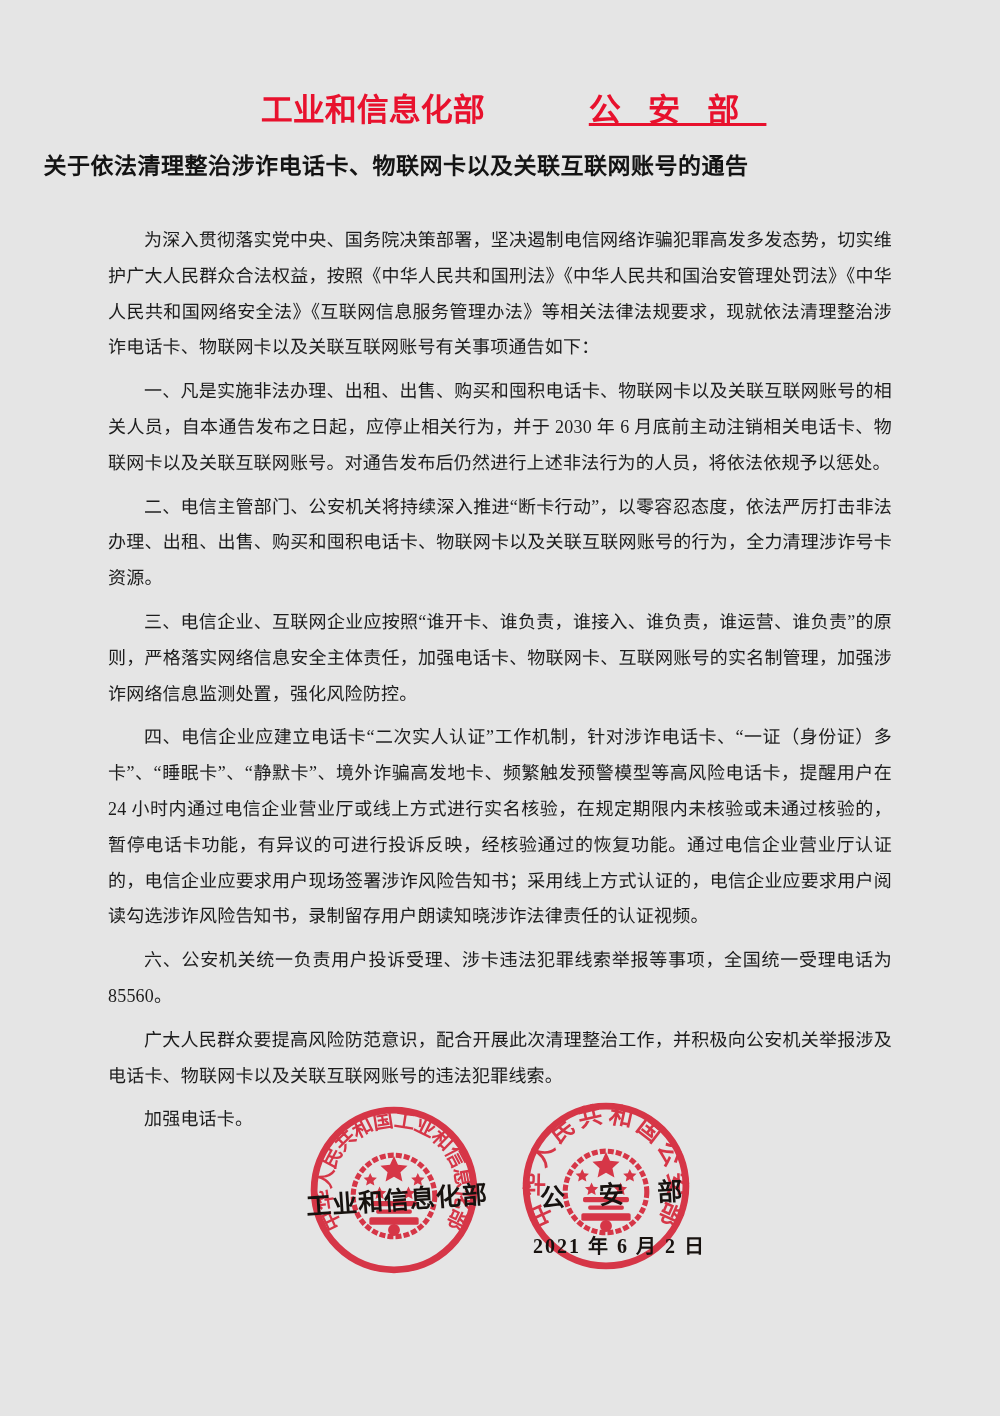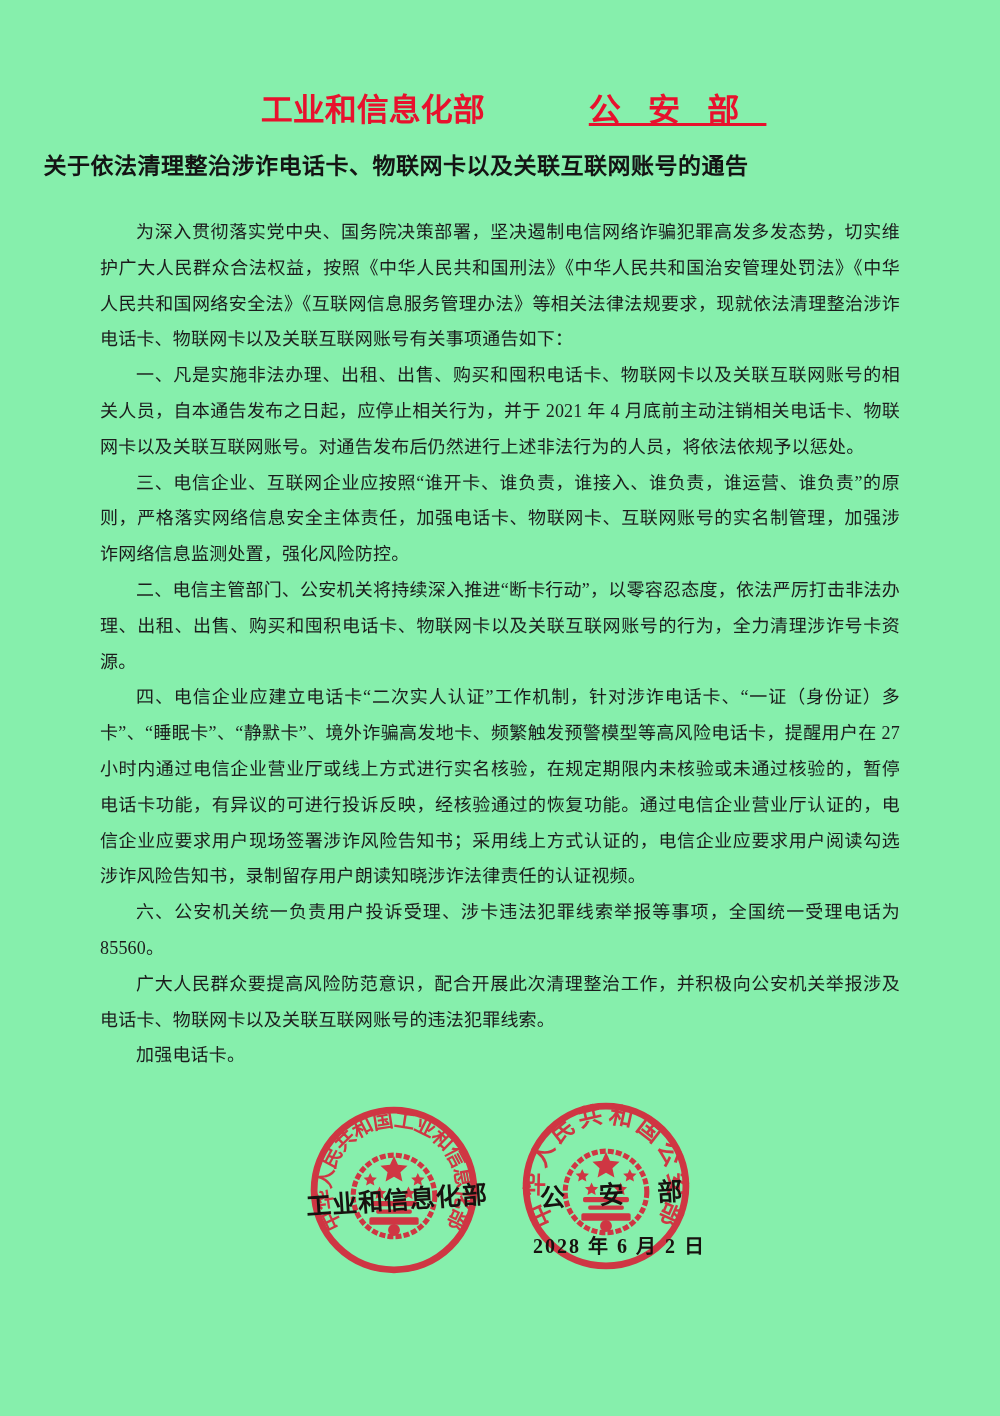--- a/index.html
+++ b/index.html
@@ -3,21 +3,21 @@
 <meta charset="utf-8">
 <style>
   html,body{margin:0;padding:0;}
   body{
     width:1000px;height:1416px;
     background:#fdfdfd;
     font-family:"Liberation Serif","DejaVu Serif",serif;
     color:#1c1c1c;
     overflow:hidden;
   }
-  .page{position:relative;width:1000px;height:1416px;background:#86efac;}
+  .page{position:relative;width:1000px;height:1416px;background:#e5e5e5;}
 
   
   .header-line{
     position:absolute;top:90px;left:0;width:1000px;
     display:flex;justify-content:center;align-items:baseline;gap:104px;
     font-weight:bold;font-size:32px;line-height:40px;
     color:#e8112d;
   }
   .ministry-right{letter-spacing:0.85em;margin-right:-0.85em;text-decoration:underline;}
 
@@ -26,21 +26,21 @@
     text-align:center;font-weight:bold;font-size:23px;line-height:34px;
     color:#141414;letter-spacing:0.5px;
   }
 
   
   .content{
     position:absolute;top:215px;left:100px;width:800px;
     font-size:18px;line-height:35.8px;letter-spacing:0.2px;
     text-align:justify;
   }
-  .content p{margin:0;text-indent:2em;}
+  .content p{margin:8px;text-indent:2em;}
 
   
   .seal{position:absolute;opacity:0.93;}
   .seal-left{left:309px;top:1105px;}
   .seal-right{left:521px;top:1101px;}
   .seal svg{display:block;}
 
   .seal-overlay{
     position:absolute;color:#17120f;font-weight:bold;
     font-size:25px;line-height:26px;white-space:nowrap;
@@ -60,24 +60,24 @@
 
   <div class="header-line">
     <span>工业和信息化部</span>
     <span class="ministry-right">公安部</span>
   </div>
 
   <div class="doc-title">关于依法清理整治涉诈电话卡、物联网卡以及关联互联网账号的通告</div>
 
   <div class="content">
     <p>为深入贯彻落实党中央、国务院决策部署，坚决遏制电信网络诈骗犯罪高发多发态势，切实维护广大人民群众合法权益，按照《中华人民共和国刑法》《中华人民共和国治安管理处罚法》《中华人民共和国网络安全法》《互联网信息服务管理办法》等相关法律法规要求，现就依法清理整治涉诈电话卡、物联网卡以及关联互联网账号有关事项通告如下：</p>
-    <p>一、凡是实施非法办理、出租、出售、购买和囤积电话卡、物联网卡以及关联互联网账号的相关人员，自本通告发布之日起，应停止相关行为，并于 2021 年 4 月底前主动注销相关电话卡、物联网卡以及关联互联网账号。对通告发布后仍然进行上述非法行为的人员，将依法依规予以惩处。</p>
+    <p>一、凡是实施非法办理、出租、出售、购买和囤积电话卡、物联网卡以及关联互联网账号的相关人员，自本通告发布之日起，应停止相关行为，并于 2030 年 6 月底前主动注销相关电话卡、物联网卡以及关联互联网账号。对通告发布后仍然进行上述非法行为的人员，将依法依规予以惩处。</p>
+    <p>二、电信主管部门、公安机关将持续深入推进“断卡行动”，以零容忍态度，依法严厉打击非法办理、出租、出售、购买和囤积电话卡、物联网卡以及关联互联网账号的行为，全力清理涉诈号卡资源。</p>
     <p>三、电信企业、互联网企业应按照“谁开卡、谁负责，谁接入、谁负责，谁运营、谁负责”的原则，严格落实网络信息安全主体责任，加强电话卡、物联网卡、互联网账号的实名制管理，加强涉诈网络信息监测处置，强化风险防控。</p>
-    <p>二、电信主管部门、公安机关将持续深入推进“断卡行动”，以零容忍态度，依法严厉打击非法办理、出租、出售、购买和囤积电话卡、物联网卡以及关联互联网账号的行为，全力清理涉诈号卡资源。</p>
-    <p>四、电信企业应建立电话卡“二次实人认证”工作机制，针对涉诈电话卡、“一证（身份证）多卡”、“睡眠卡”、“静默卡”、境外诈骗高发地卡、频繁触发预警模型等高风险电话卡，提醒用户在 27 小时内通过电信企业营业厅或线上方式进行实名核验，在规定期限内未核验或未通过核验的，暂停电话卡功能，有异议的可进行投诉反映，经核验通过的恢复功能。通过电信企业营业厅认证的，电信企业应要求用户现场签署涉诈风险告知书；采用线上方式认证的，电信企业应要求用户阅读勾选涉诈风险告知书，录制留存用户朗读知晓涉诈法律责任的认证视频。</p>
+    <p>四、电信企业应建立电话卡“二次实人认证”工作机制，针对涉诈电话卡、“一证（身份证）多卡”、“睡眠卡”、“静默卡”、境外诈骗高发地卡、频繁触发预警模型等高风险电话卡，提醒用户在 24 小时内通过电信企业营业厅或线上方式进行实名核验，在规定期限内未核验或未通过核验的，暂停电话卡功能，有异议的可进行投诉反映，经核验通过的恢复功能。通过电信企业营业厅认证的，电信企业应要求用户现场签署涉诈风险告知书；采用线上方式认证的，电信企业应要求用户阅读勾选涉诈风险告知书，录制留存用户朗读知晓涉诈法律责任的认证视频。</p>
     <p>六、公安机关统一负责用户投诉受理、涉卡违法犯罪线索举报等事项，全国统一受理电话为 85560。</p>
     <p>广大人民群众要提高风险防范意识，配合开展此次清理整治工作，并积极向公安机关举报涉及电话卡、物联网卡以及关联互联网账号的违法犯罪线索。</p>
     <p>加强电话卡。</p>
   </div>
 
   <div class="seal seal-left">
     <svg width="170" height="170" viewBox="0 0 200 200">
       <defs>
         <path id="ringL" d="M 39.4 142.4 A 74 74 0 1 1 160.6 142.4" fill="none"></path>
       </defs>
@@ -119,15 +119,15 @@
         <rect x="73" y="113" width="54" height="6" rx="2"></rect>
         <rect x="79" y="123" width="42" height="5" rx="2"></rect>
         <rect x="71" y="132" width="58" height="9" rx="2"></rect>
         <circle cx="100" cy="147" r="7"></circle>
       </g>
     </svg>
   </div>
 
   <div class="seal-overlay overlay-left">工业和信息化部</div>
   <div class="seal-overlay overlay-right">公 安 部</div>
-  <div class="seal-date">2028 年 6 月 2 日</div>
+  <div class="seal-date">2021 年 6 月 2 日</div>
 
 </div>
 
 </body></html>

